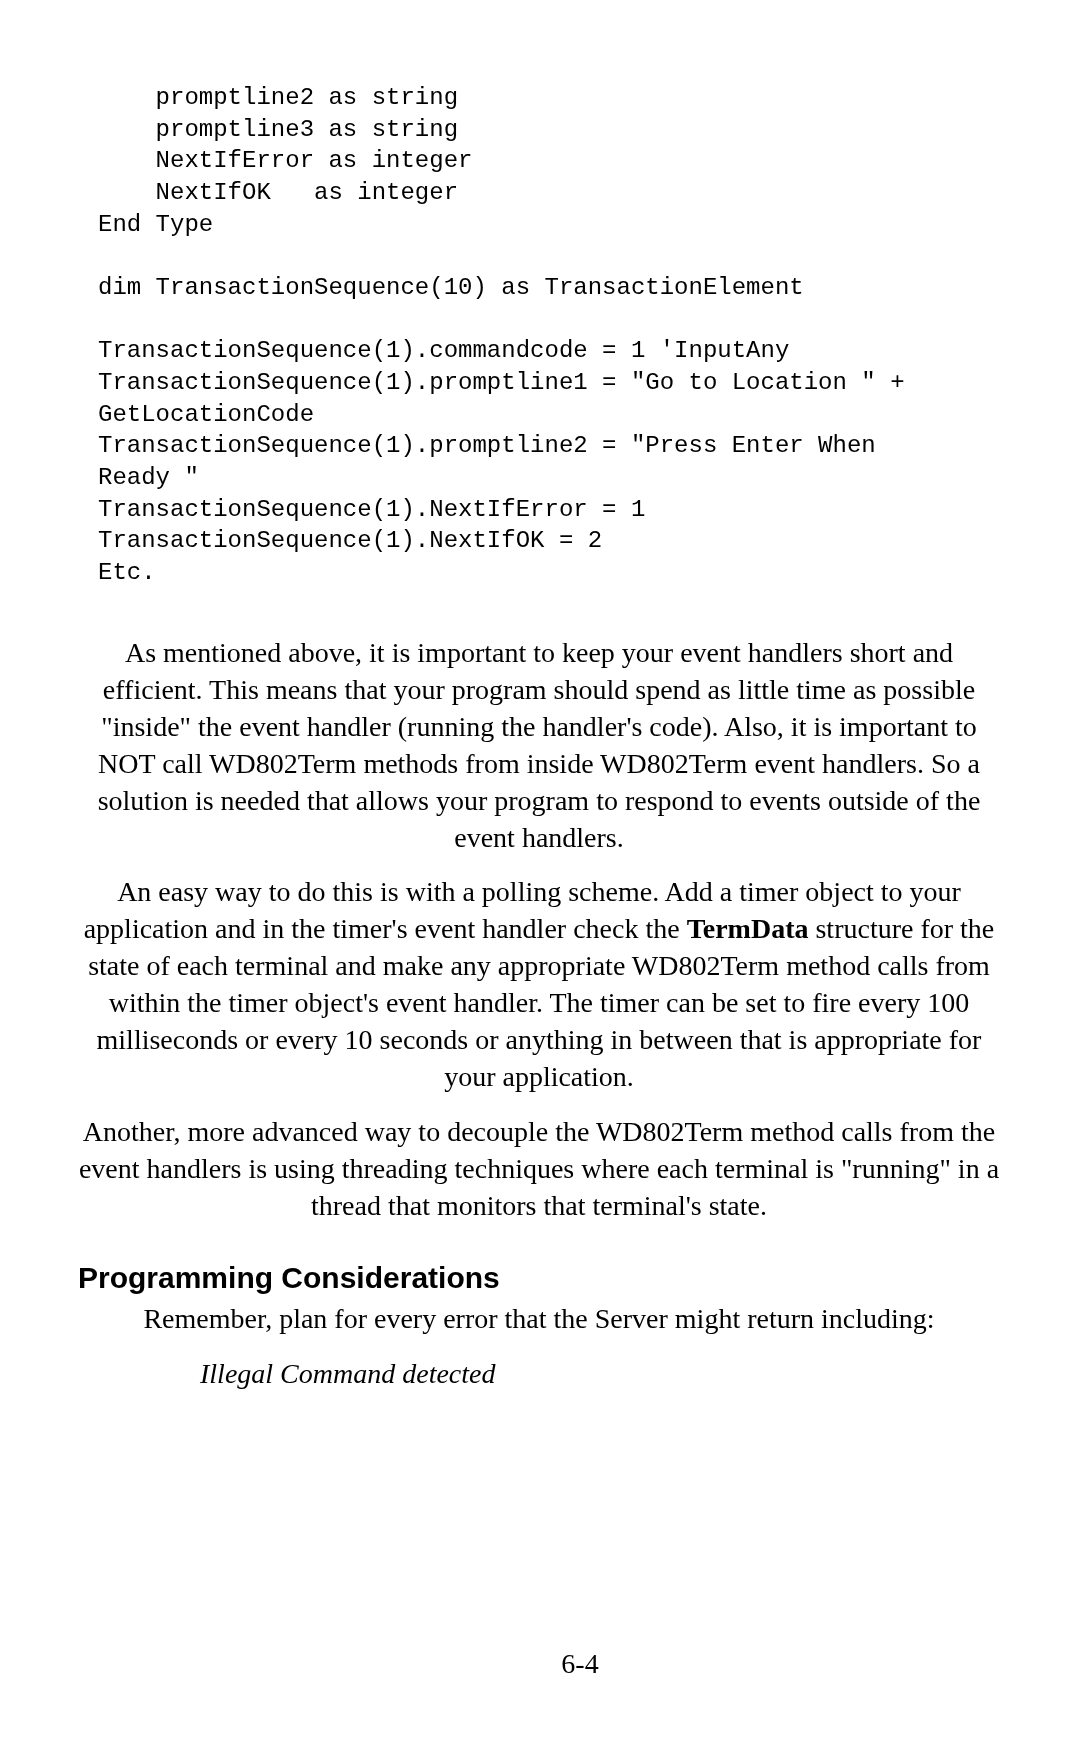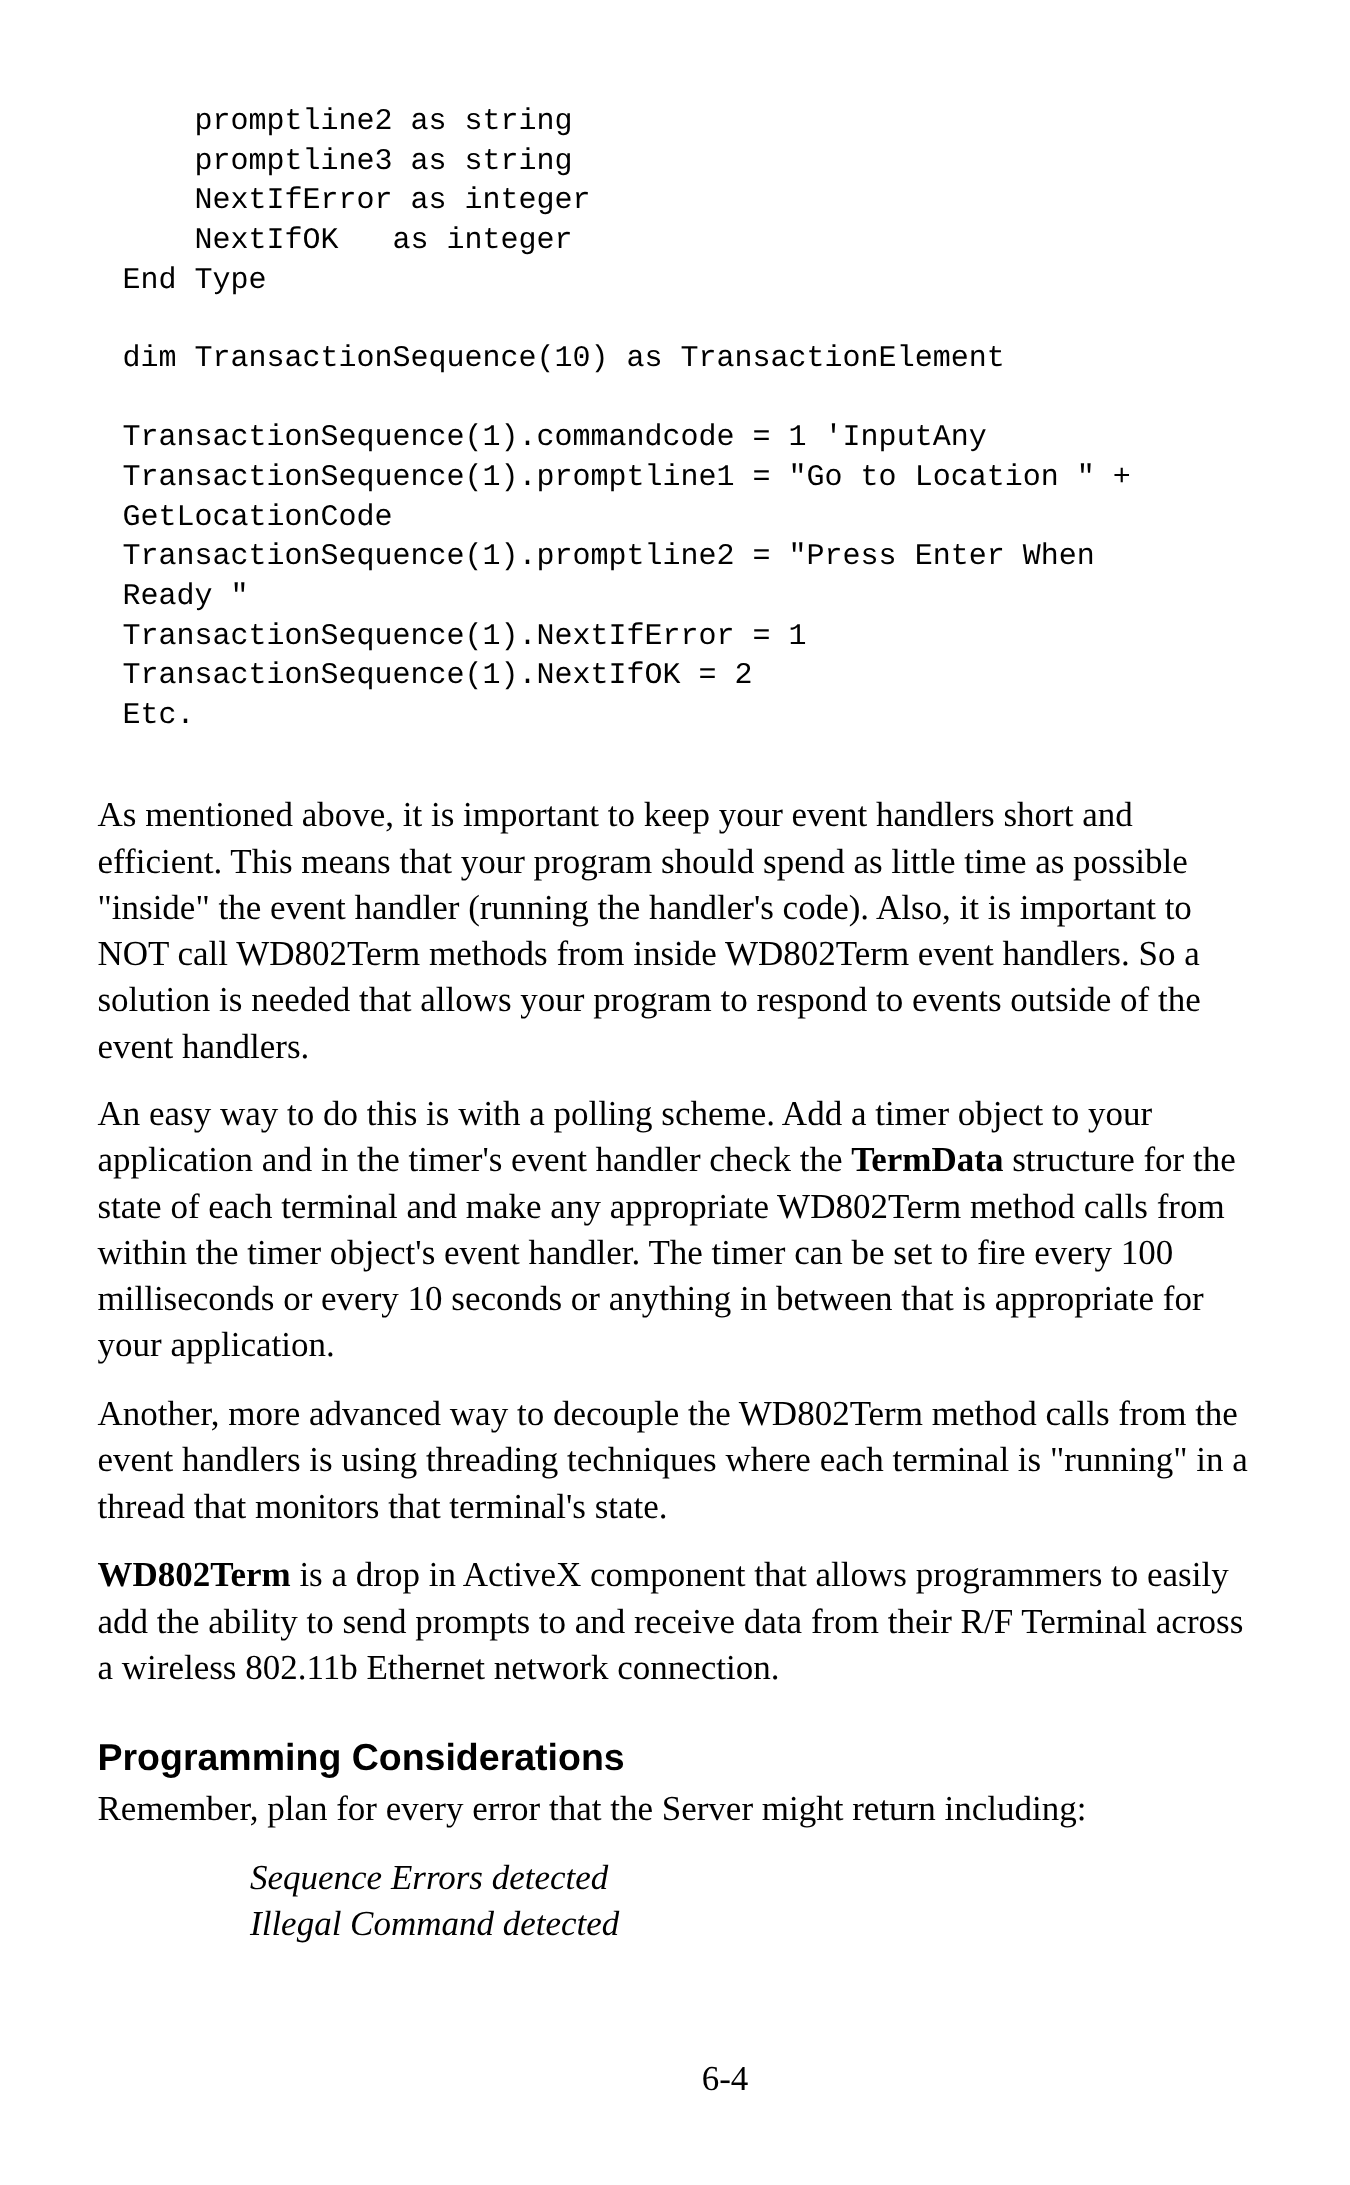--- a/index.html
+++ b/index.html
@@ -21,21 +21,21 @@
     font-family: "Courier New", Courier, monospace;
     font-size: 24px;
     line-height: 1.32;
     white-space: pre;
     margin: 0 0 46px 20px;
   }
   .body-text {
     font-size: 28px;
     line-height: 1.32;
     margin: 0 0 18px 0;
-    text-align: left;
+    text-align: center;
   }
   .section-body { margin-left: 0; }
   .h2 {
     font-family: Arial, Helvetica, sans-serif;
     font-weight: bold;
     font-size: 39px;
     margin: 80px 0 14px 0;
   }
   .h3 {
     font-family: Arial, Helvetica, sans-serif;
@@ -84,30 +84,26 @@
 
   <p class="body-text">As mentioned above, it is important to keep your event handlers short and efficient. This means that your program should spend as little time as possible "inside" the event handler (running the handler's code). Also, it is important to NOT call WD802Term methods from inside WD802Term event handlers. So a solution is needed that allows your program to respond to events outside of the event handlers.</p>
 
   <p class="body-text">
     <span>An easy way to do this is with a polling scheme. Add a timer object to your application and in the timer's event handler check the </span><span class="bold">TermData</span><span> structure for the state of each terminal and make any appropriate WD802Term method calls from within the timer object's event handler. The timer can be set to fire every 100 milliseconds or every 10 seconds or anything in between that is appropriate for your application.</span>
   </p>
 
   <p class="body-text">Another, more advanced way to decouple the WD802Term method calls from the event handlers is using threading techniques where each terminal is "running" in a thread that monitors that terminal's state.</p>
 
 
-  <p class="body-text section-body">
-    <span class="bold">WD802Term</span><span> is a drop in ActiveX component that allows programmers to easily add the ability to send prompts to and receive data from their R/F Terminal across a wireless 802.11b Ethernet network connection.</span>
-  </p>
 
 
   <h3 class="h3">Programming Considerations</h3>
 
   <p class="body-text section-body">Remember, plan for every error that the Server might return including:</p>
 
   <div class="indent-italic">
-    <div>Sequence Errors detected</div>
     <div>Illegal Command detected</div>
 
   </div>
 
   <div class="page-num">6-4</div>
 
 </div>
 
 </body></html>

